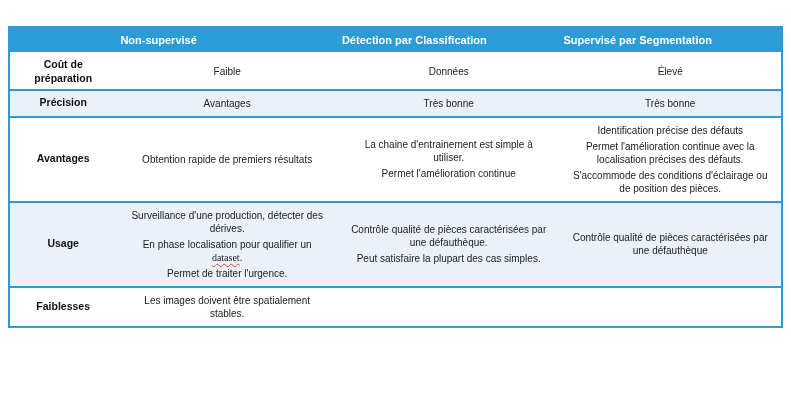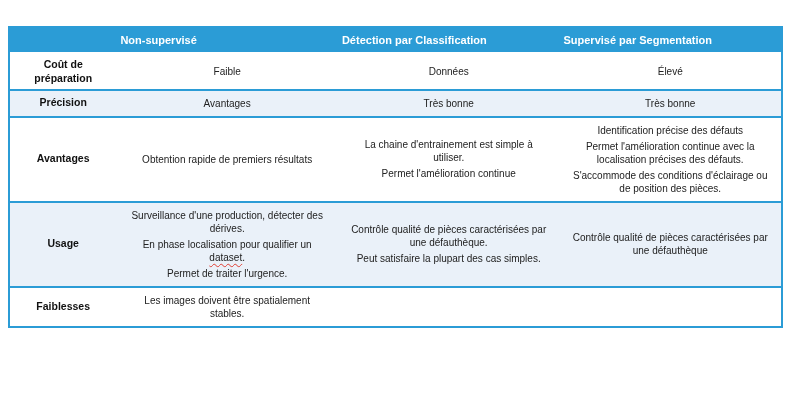--- a/index.html
+++ b/index.html
@@ -60,20 +60,21 @@
   .para {
     margin: 3px 0;
     white-space: pre-line;
   }
   .misspell {
     text-decoration: underline;
     text-decoration-style: wavy;
     text-decoration-color: var(--misspell-underline, #e03c31);
     text-decoration-thickness: 1px;
     text-underline-offset: 2px;
+    font-family: Liberation Serif, serif;
   }
 </style>
 </head>
 <body>
 
 <div class="table-wrap">
   <table class="compare">
     <colgroup>
       <col class="label-col">
       <col class="data-col">

